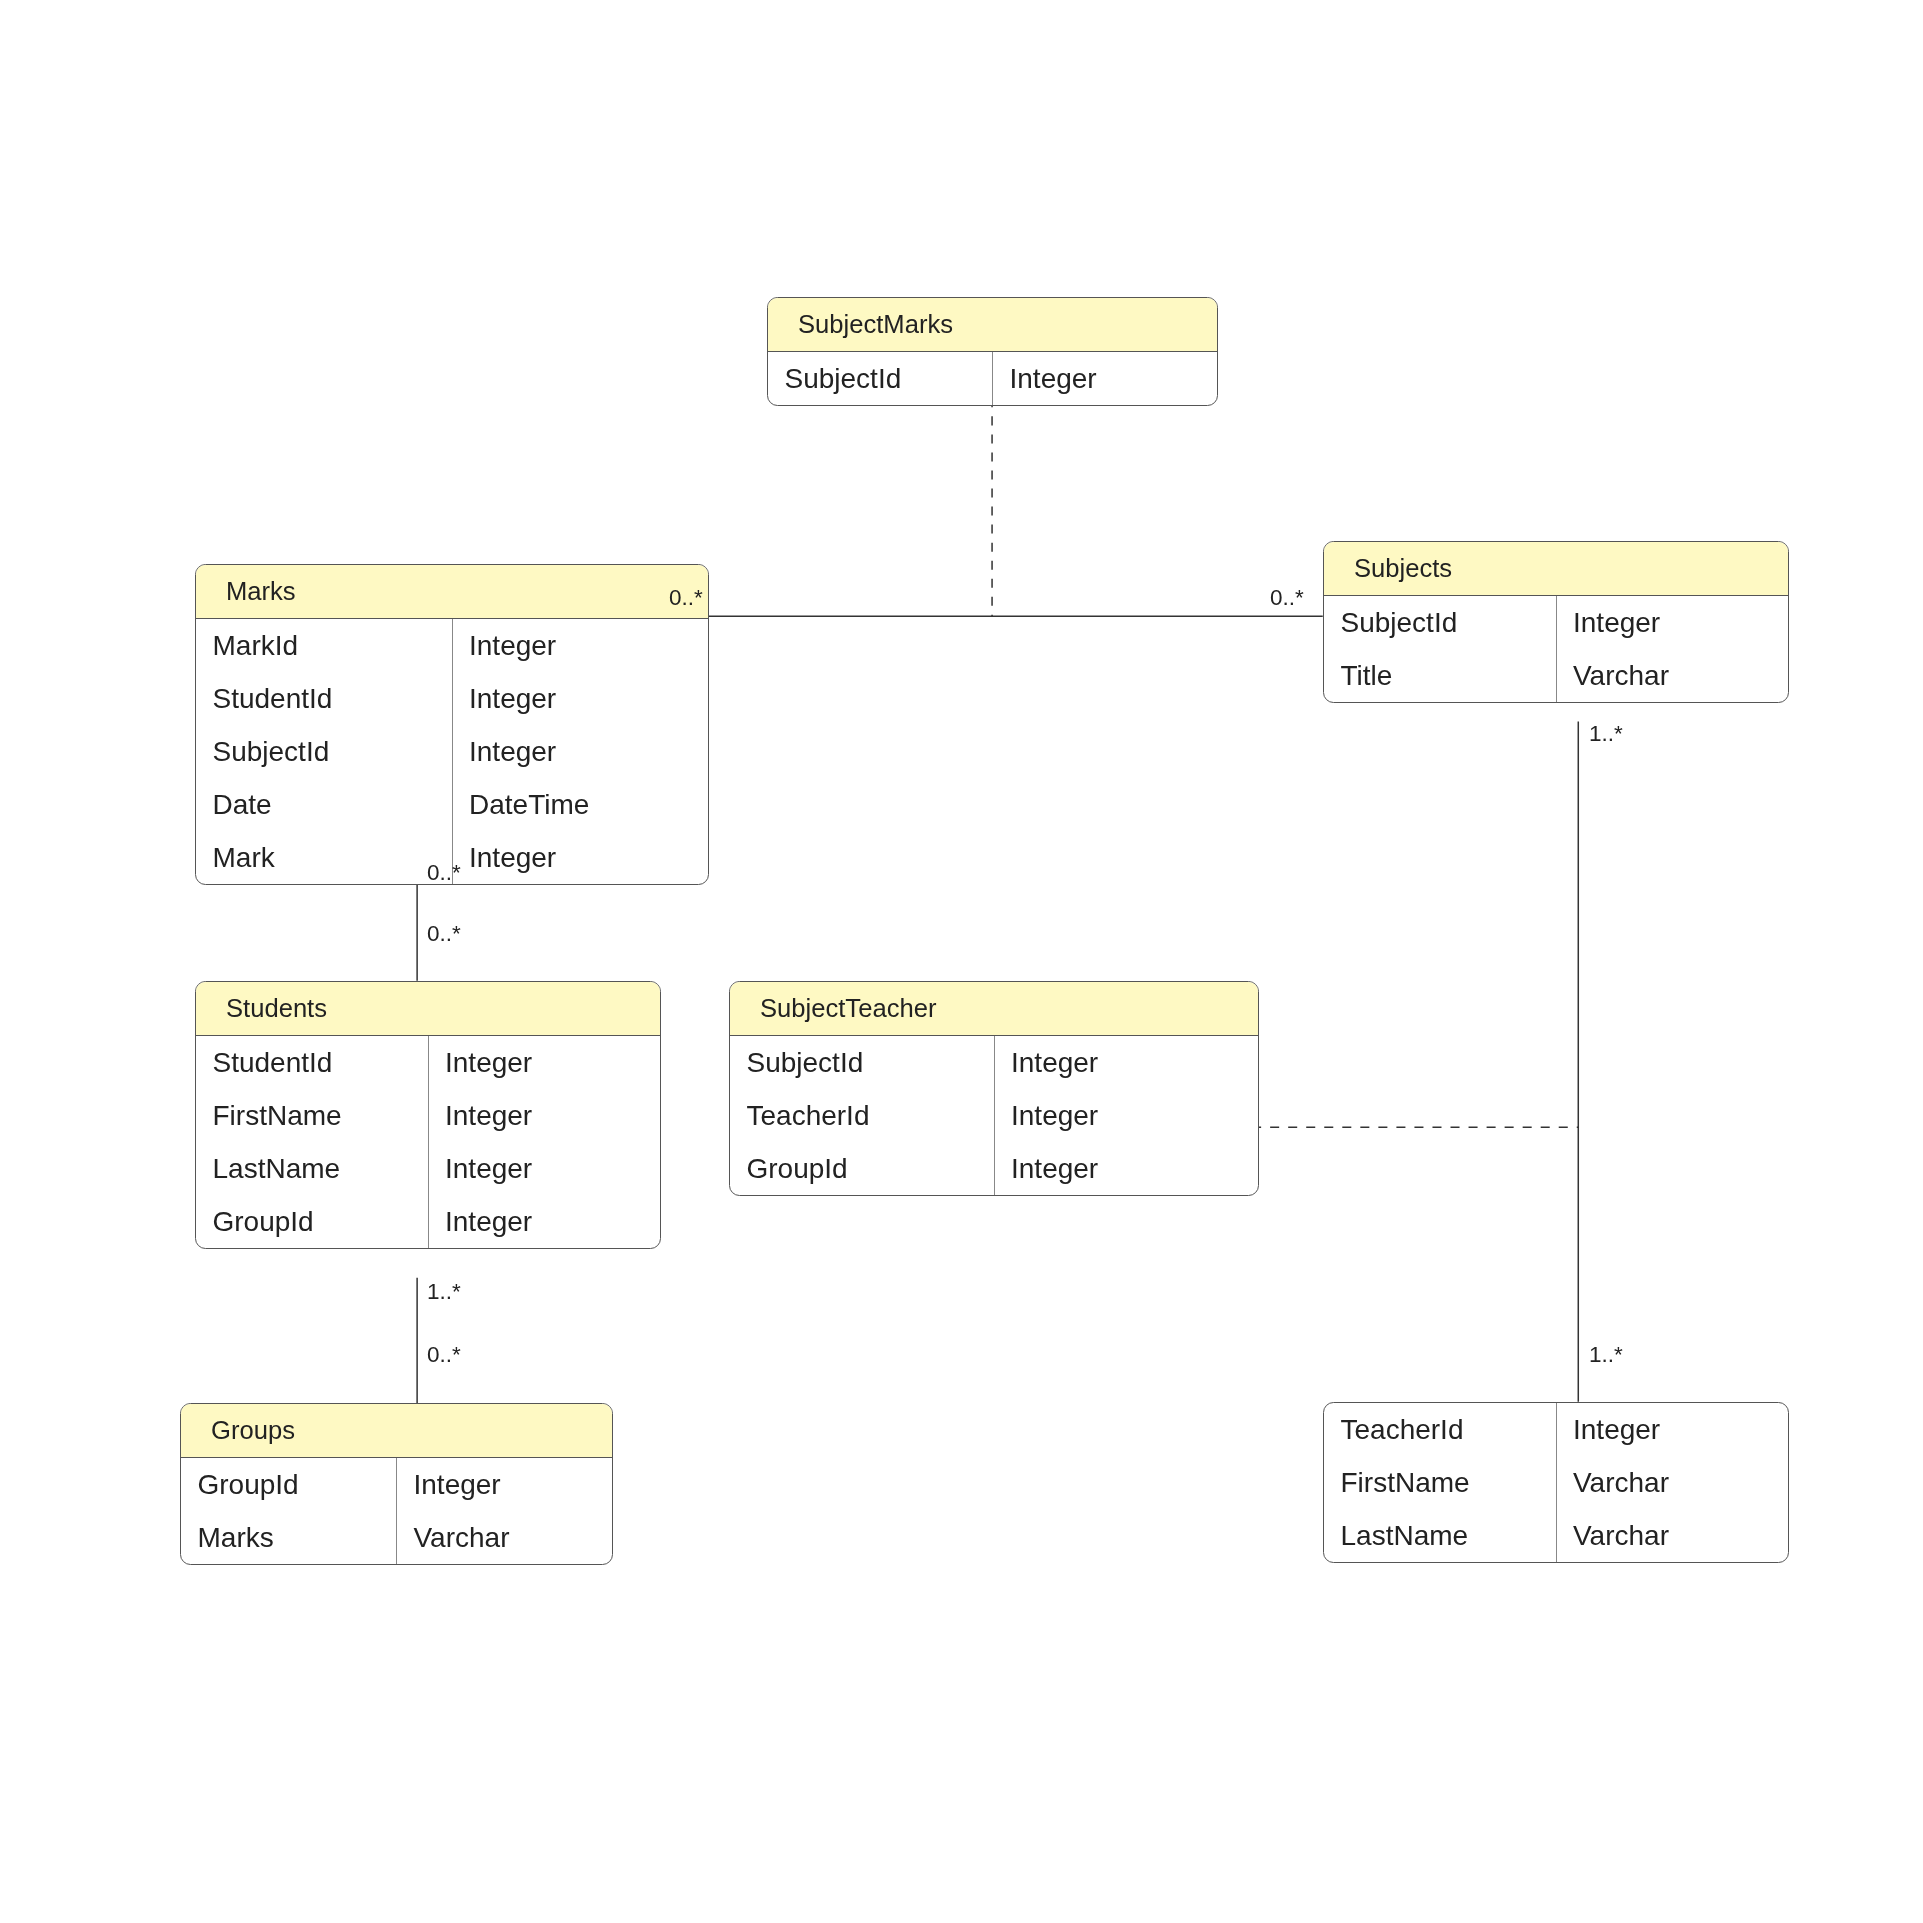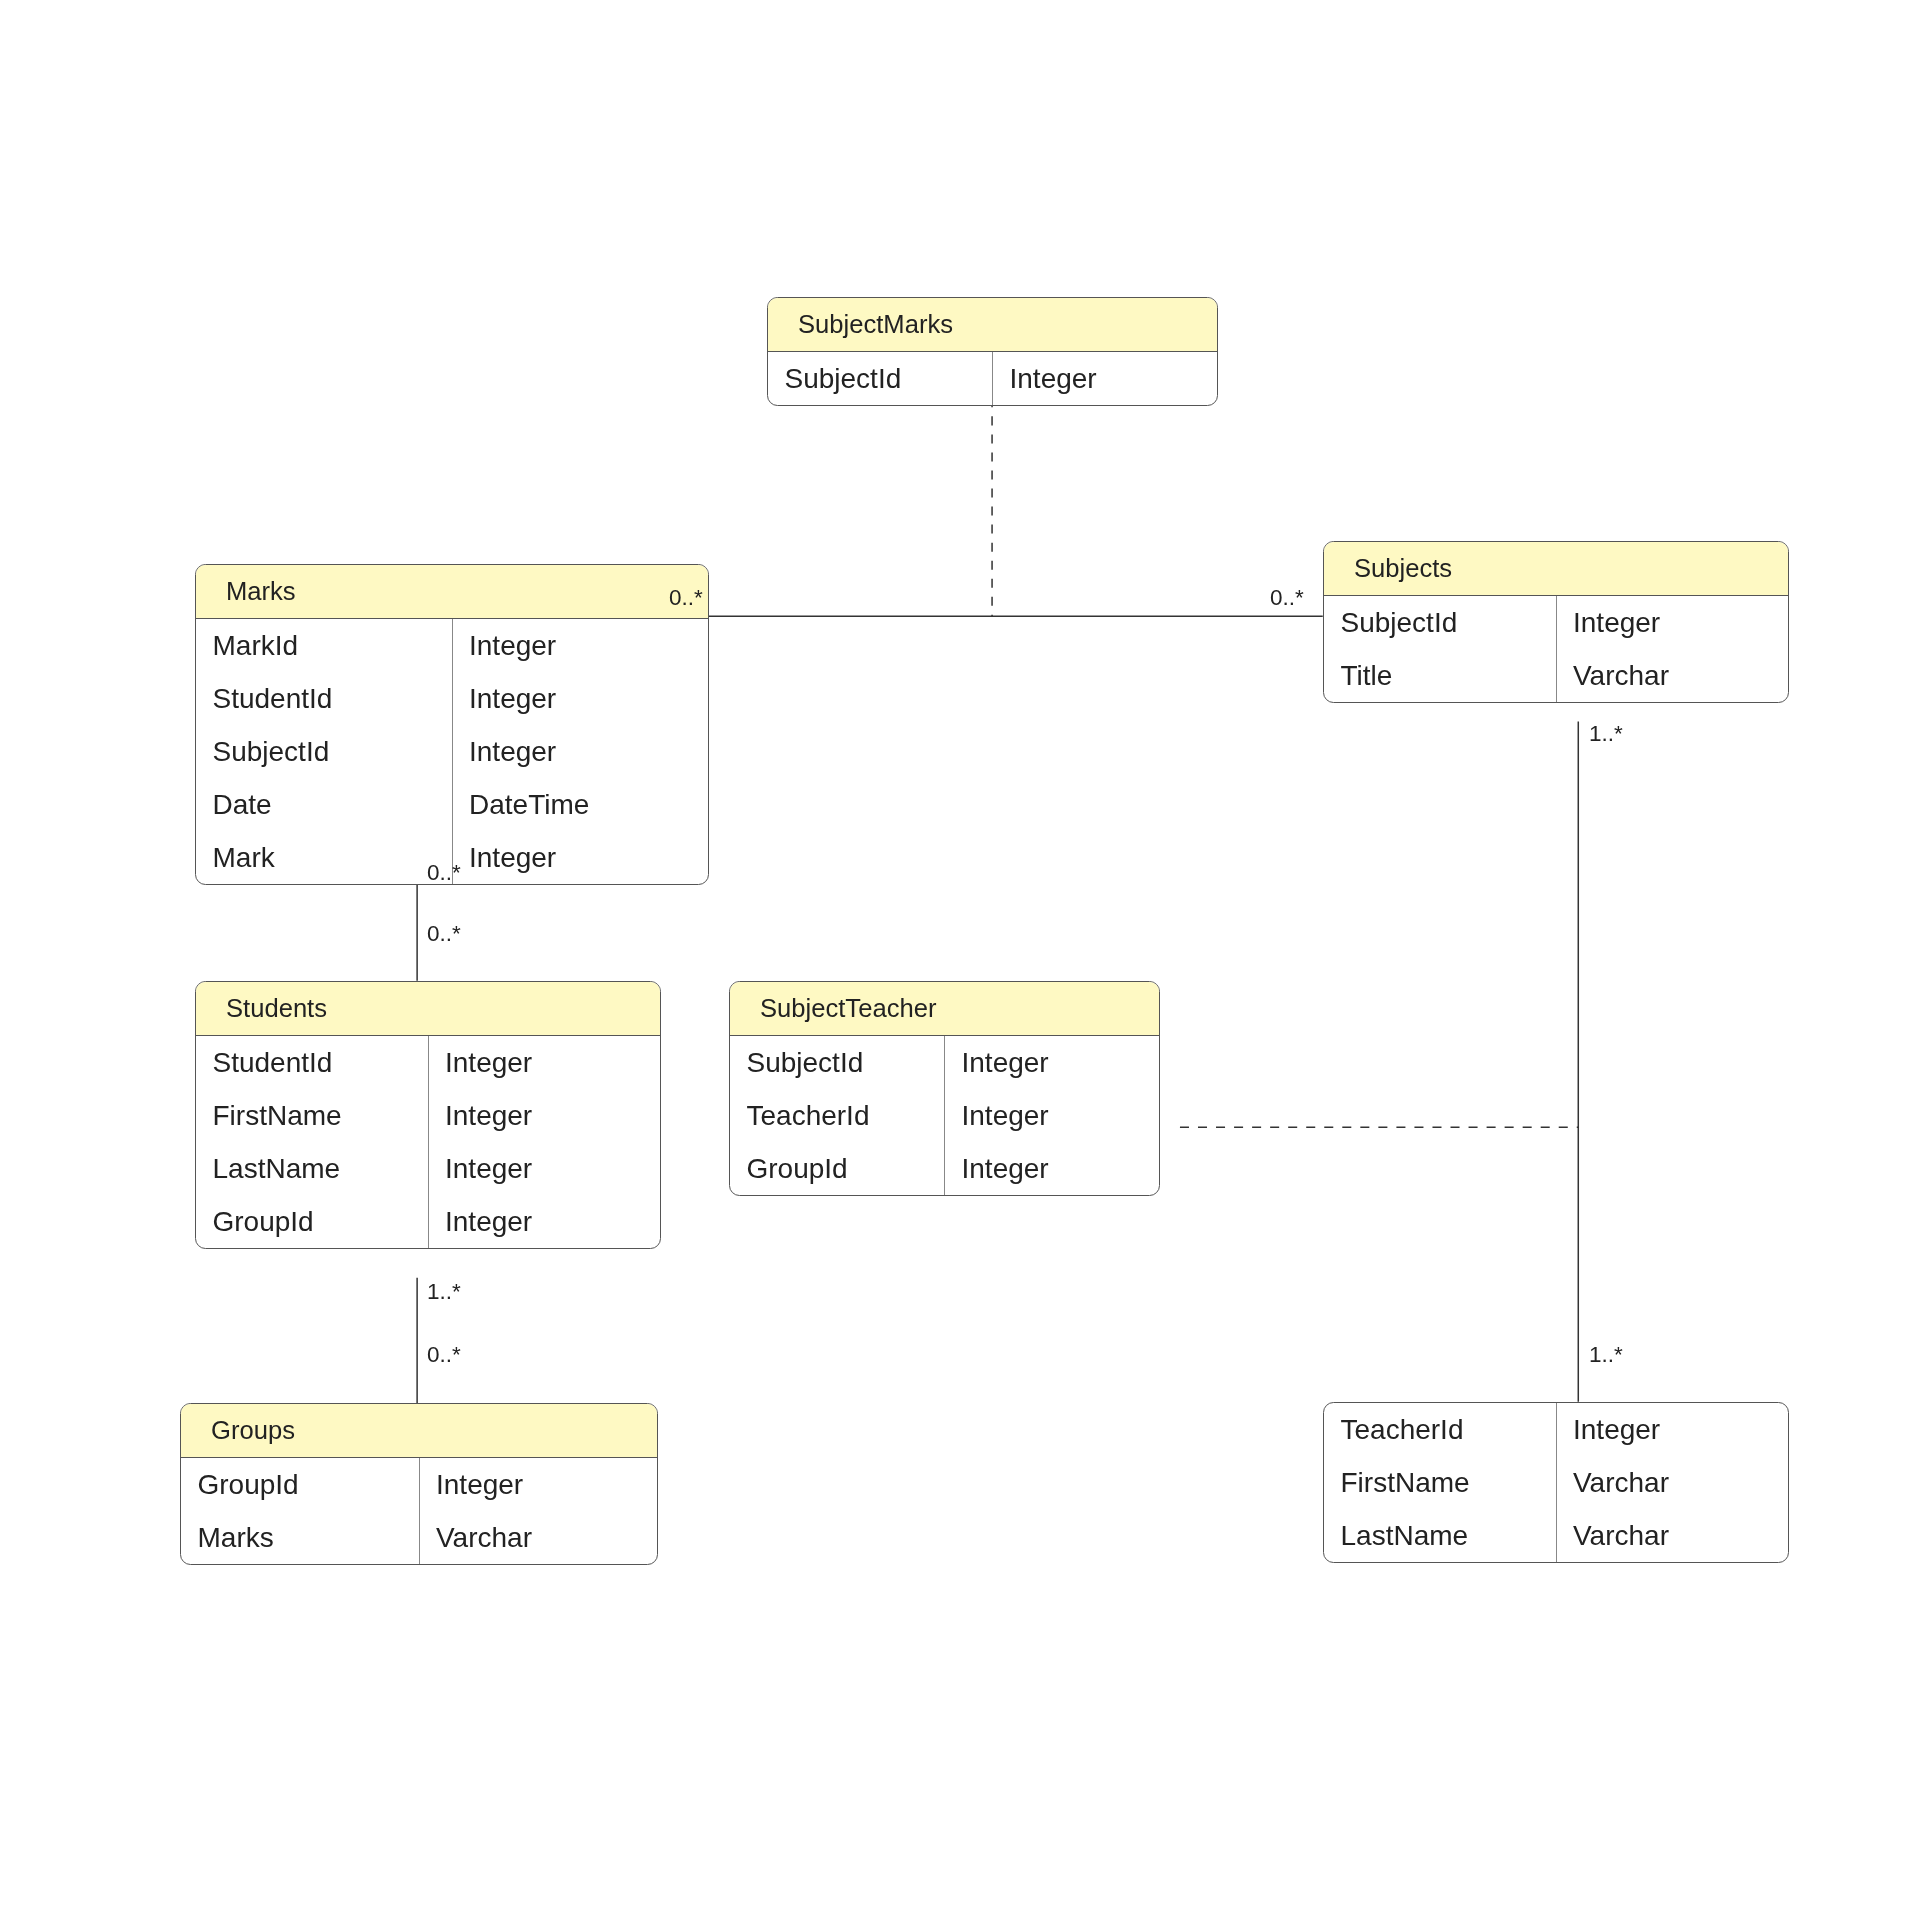--- a/index.html
+++ b/index.html
@@ -140,37 +140,37 @@
       </div>
       <div class="col">
         <div class="cell">Integer</div>
         <div class="cell">Integer</div>
         <div class="cell">Integer</div>
         <div class="cell">Integer</div>
       </div>
     </div>
   </div>
 
-  <div class="entity" style="left:729px; top:981px; width:431px;">
+  <div class="entity" style="left:729px; top:981px; width:530px;">
     <div class="title">SubjectTeacher</div>
     <div class="body">
       <div class="col left">
         <div class="cell">SubjectId</div>
         <div class="cell">TeacherId</div>
         <div class="cell">GroupId</div>
       </div>
       <div class="col">
         <div class="cell">Integer</div>
         <div class="cell">Integer</div>
         <div class="cell">Integer</div>
       </div>
     </div>
   </div>
 
-  <div class="entity" style="left:180px; top:1403px; width:478px;">
+  <div class="entity" style="left:180px; top:1403px; width:433px;">
     <div class="title">Groups</div>
     <div class="body">
       <div class="col left">
         <div class="cell">GroupId</div>
         <div class="cell">Marks</div>
       </div>
       <div class="col">
         <div class="cell">Integer</div>
         <div class="cell">Varchar</div>
       </div>

